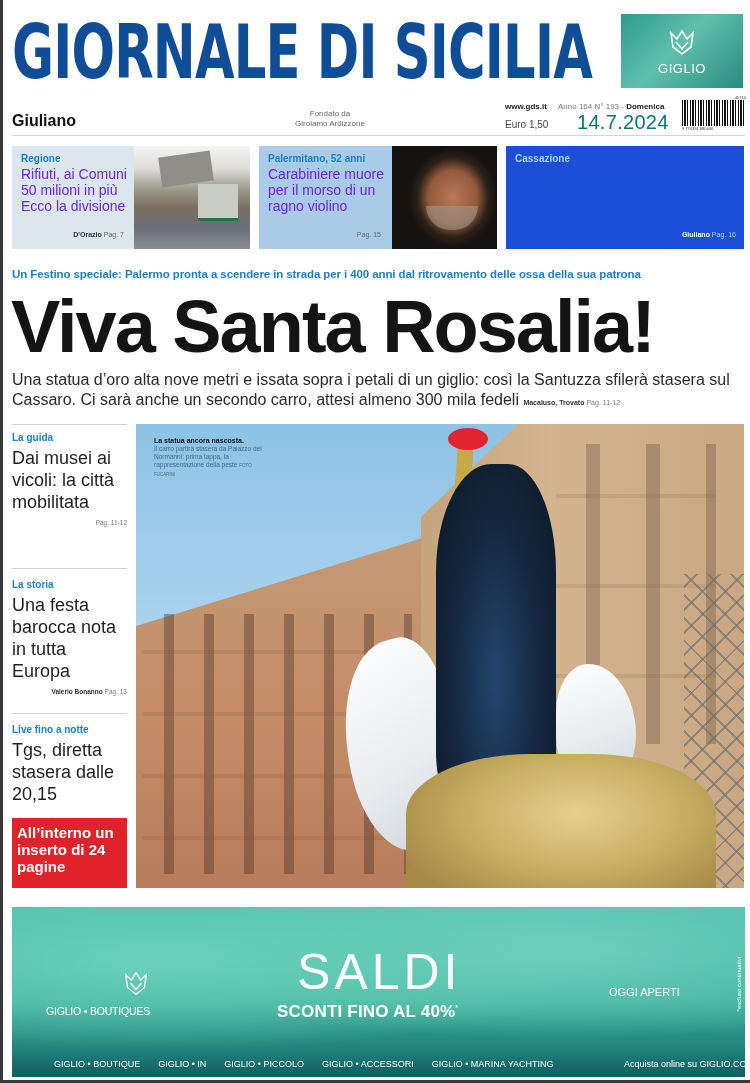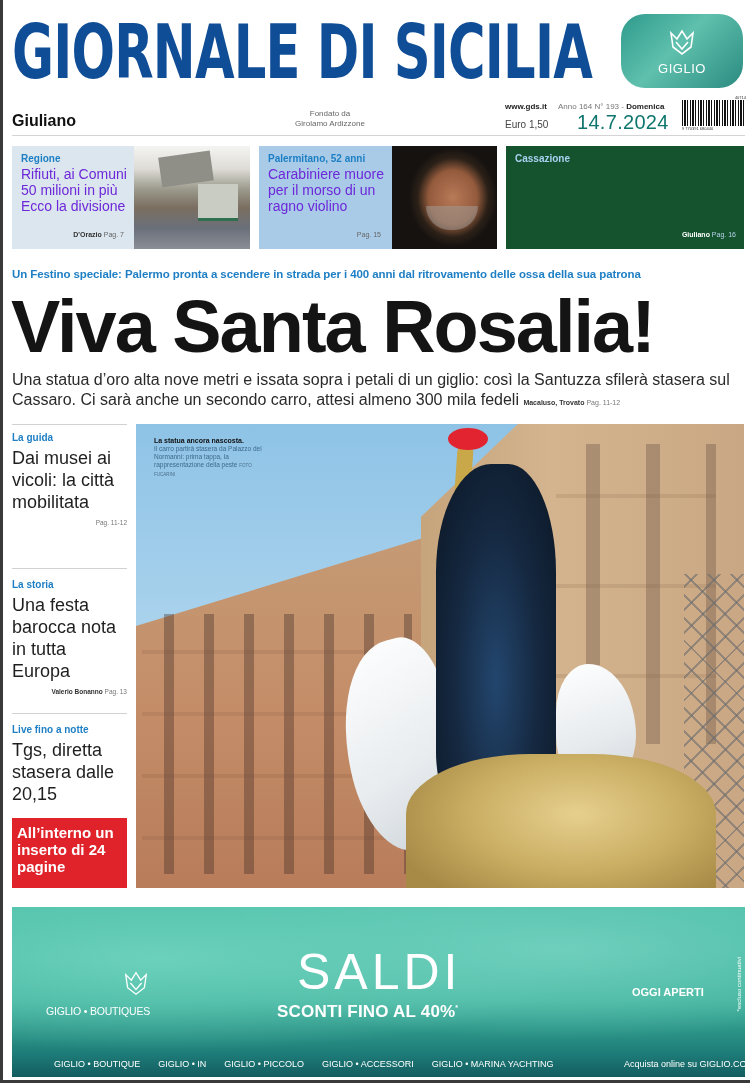--- a/index.html
+++ b/index.html
@@ -3,21 +3,21 @@
 <meta charset="utf-8">
 <style>
   * { box-sizing: border-box; margin: 0; padding: 0; }
   html, body { width: 750px; height: 1083px; background: #ffffff; overflow: hidden; }
   body { font-family: "Liberation Sans", "DejaVu Sans", sans-serif; color: #1b1b1b; position: relative; }
   .frame { position: absolute; left: 0; top: 0; width: 750px; height: 1083px; border-left: 3px solid #3a3a3a; border-bottom: 3px solid #3a3a3a; }
 
   
   .masthead { position: absolute; left: 12px; top: 8px; width: 600px; height: 88px; }
   .masthead-title { font-family: "DejaVu Sans", sans-serif; font-weight: bold; color: #0f4d96; font-size: 64px; letter-spacing: -1px; line-height: 88px; transform: scaleX(0.80) scaleY(1.18); transform-origin: left center; white-space: nowrap; }
-  .corner-ad { position: absolute; left: 621px; top: 14px; width: 122px; height: 74px; background: linear-gradient(135deg, #2f9a8c 0%, #5fc0ad 45%, #2b8a80 100%); display: flex; flex-direction: column; align-items: center; justify-content: center; border-radius: 24px; }
+  .corner-ad { position: absolute; left: 621px; top: 14px; width: 122px; height: 74px; background: linear-gradient(135deg, #2f9a8c 0%, #5fc0ad 45%, #2b8a80 100%); display: flex; flex-direction: column; align-items: center; justify-content: center; }
   .corner-ad svg { width: 30px; height: 30px; }
   .corner-ad span { color: #fff; font-size: 13px; letter-spacing: 0.5px; margin-top: 4px; }
 
   
   .infoline { position: absolute; left: 12px; top: 98px; width: 733px; height: 38px; border-bottom: 1px solid #d4d4d4; }
   .city { position: absolute; left: 0; top: 14px; font-weight: bold; font-size: 16px; color: #111; }
   .founded { position: absolute; left: 268px; top: 11px; width: 100px; text-align: center; font-size: 8px; color: #666; line-height: 10px; }
   .site { position: absolute; left: 493px; top: 4px; font-size: 8px; font-weight: bold; color: #222; }
   .price { position: absolute; left: 493px; top: 21px; font-size: 10px; color: #444; }
   .edition { position: absolute; left: 546px; top: 4px; font-size: 8px; color: #777; white-space: nowrap; text-align: right; }
@@ -25,21 +25,21 @@
   .date { position: absolute; left: 565px; top: 13px; font-size: 20px; color: #0f766e; letter-spacing: 0.3px; }
   .barcode { position: absolute; left: 658px; top: 0px; width: 76px; height: 34px; }
   .barcode .bars { position: absolute; left: 12px; top: 2px; width: 62px; height: 26px; background: repeating-linear-gradient(90deg, #111 0 1px, #fff 1px 2px, #111 2px 4px, #fff 4px 5px, #111 5px 6px, #fff 6px 8px); }
   .barcode .num { position: absolute; left: 12px; top: 28px; font-size: 4px; color: #333; }
   .barcode .top { position: absolute; right: 0; top: -3px; font-size: 4px; color: #333; }
 
   
   .teaser { position: absolute; top: 146px; height: 103px; }
   .t1 { left: 12px; width: 238px; background: #dce6ee; }
   .t2 { left: 259px; width: 238px; background: #a9cbe8; }
-  .t3 { left: 506px; width: 238px; background: #14532d; color: #fff; }
+  .t3 { left: 506px; width: 238px; background: #1d4ed8; color: #fff; }
   .tkicker { position: absolute; left: 9px; top: 7px; font-size: 10px; font-weight: bold; color: #1c7fc4; }
   .t3 .tkicker { color: #a9d2f2; }
   .ttext { position: absolute; left: 9px; top: 20px; font-size: 14px; line-height: 16px; color: #6d28d9; }
   .t3 .ttext { color: #fff; width: 228px; }
   .tfoot { position: absolute; right: 8px; bottom: 11px; font-size: 7px; color: #666; }
   .tfoot b { color: #333; }
   .t3 .tfoot { color: #b8d4ec; }
   .t3 .tfoot b { color: #fff; }
   .tphoto { position: absolute; top: 0; right: 0; width: 116px; height: 103px; }
   .photo-garbage { background: linear-gradient(180deg, #f4f4f2 0%, #dedcd6 22%, #9b9a8c 42%, #7a6e60 60%, #6a707a 80%, #8a8e96 100%); }
@@ -93,21 +93,21 @@
   .ad { position: absolute; left: 12px; top: 907px; width: 733px; height: 170px; overflow: hidden; background:
      radial-gradient(ellipse at 20% 30%, #6cd1bc 0%, transparent 55%),
      radial-gradient(ellipse at 75% 25%, #6fcfbd 0%, transparent 50%),
      linear-gradient(180deg, #4cbfa8 0%, #3fb19b 55%, #1f7f7a 85%, #135c60 100%); }
   .ad-logo { position: absolute; left: 28px; top: 62px; width: 110px; text-align: right; color: #fff; }
   .ad-logo svg { width: 28px; height: 28px; }
   .ad-logo span { display: block; font-size: 10.5px; margin-top: 4px; letter-spacing: -0.2px; }
   .ad-saldi { position: absolute; left: 285px; top: 36px; font-size: 50px; color: #fff; letter-spacing: 4px; font-weight: normal; }
   .ad-sconti { position: absolute; left: 265px; top: 95px; font-size: 17px; color: #fff; font-weight: bold; letter-spacing: 0.2px; }
   .ad-sconti sup { font-size: 7px; }
-  .ad-open { position: absolute; left: 597px; top: 79px; font-size: 11px; color: #fff; font-weight: bold; margin-left: 23px; }
+  .ad-open { position: absolute; left: 597px; top: 79px; font-size: 11px; color: #fff; font-weight: normal; }
   .ad-vert { position: absolute; right: 3px; top: 50px; font-size: 6px; color: #fff; writing-mode: vertical-rl; transform: rotate(180deg); }
   .ad-bottom { position: absolute; left: 18px; top: 152px; width: 700px; font-size: 9px; color: #fff; display: flex; gap: 18px; white-space: nowrap; margin-left: 24px; }
   .ad-bottom .shop { margin-left: auto; }
 </style>
 </head>
 <body>
 
 <div class="frame"></div>
 
 <div class="masthead">

